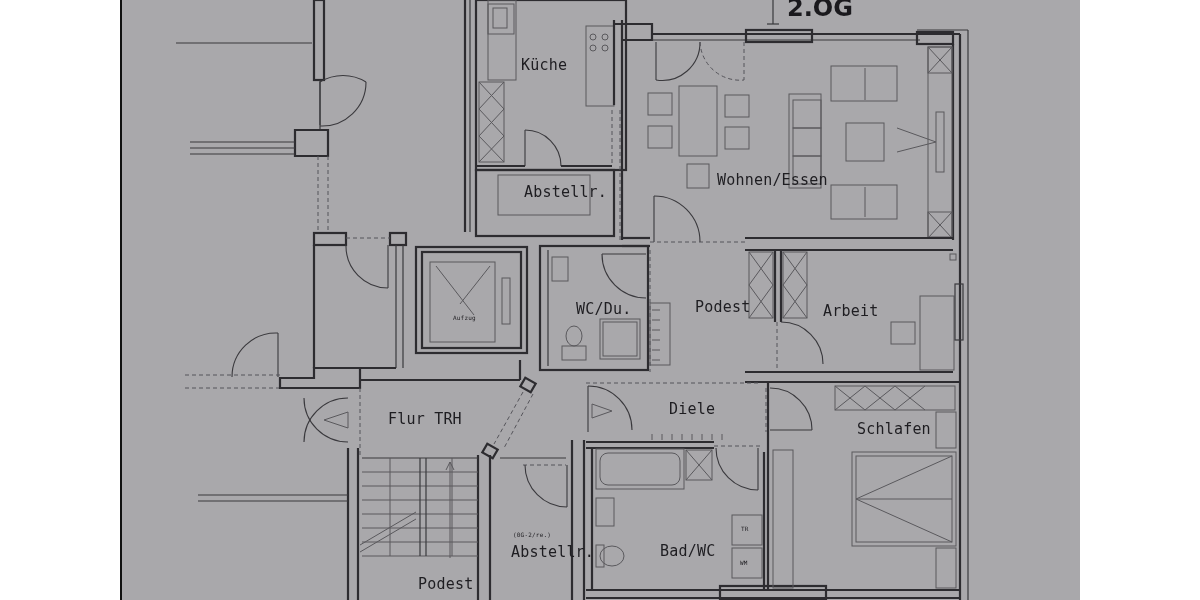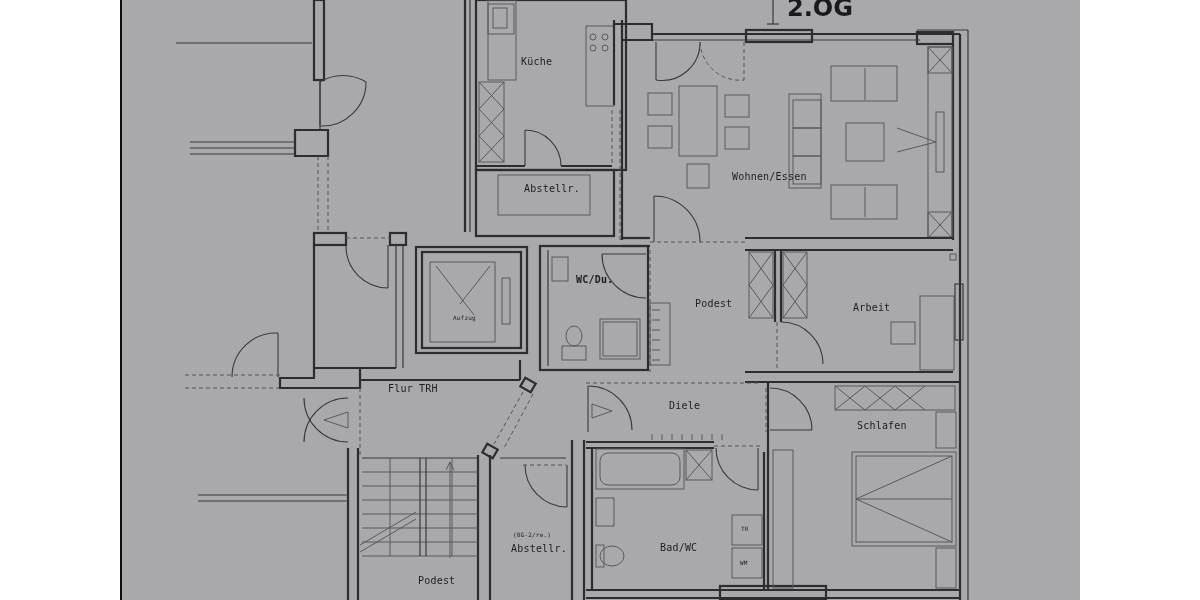--- a/index.html
+++ b/index.html
@@ -13,21 +13,21 @@
       background: #a9a8ab;
     }
     #edge-left { position: absolute; left: 120px; top: 0; width: 2px; height: 600px; background: #111; }
     svg { position: absolute; left: 0; top: 0; }
     .wt { stroke: #2d2c30; stroke-width: 2.2; fill: none; }
     .wn { stroke: #3a393d; stroke-width: 1.2; fill: none; }
     .f { stroke: #5a595d; stroke-width: 1; fill: none; }
     .d { stroke: #55545a; stroke-width: 1; fill: none; stroke-dasharray: 4 3; }
     .arc { stroke: #3a393d; stroke-width: 1.1; fill: none; }
     .label {
-      position: absolute; font-size: 10px; color: #1e1d21; white-space: nowrap;
+      position: absolute; font-size: 15px; color: #1e1d21; white-space: nowrap;
       font-family: "DejaVu Sans Mono", monospace; letter-spacing: 0.2px;
     }
     .floor-tag {
       position: absolute; left: 787px; top: -6px; font-size: 24px; font-weight: bold;
       color: #1a191d; font-family: "DejaVu Sans", sans-serif;
     }
   </style>
 </head>
 <body>
 
@@ -298,26 +298,26 @@
   <line class="f" x1="856" y1="499" x2="952" y2="542"></line>
   <line class="f" x1="856" y1="499" x2="952" y2="499"></line>
   <rect class="f" x="773" y="450" width="20" height="138"></rect>
   <rect class="f" x="936" y="548" width="20" height="40"></rect>
 </svg>
 
 <div class="floor-tag">2.OG</div>
 
 <div class="label" style="left:521px;top:56px;">Küche</div>
 <div class="label" style="left:524px;top:183px;">Abstellr.</div>
-<div class="label" style="left:717px;top:171px;margin-left:15px;">Wohnen/Essen</div>
+<div class="label" style="left:717px;top:171px;">Wohnen/Essen</div>
 <div class="label" style="left:453px;top:314px;font-size:6px;">Aufzug</div>
-<div class="label" style="left:576px;top:274px;font-weight:bold;">WC/Du.</div>
+<div class="label" style="left:576px;top:300px;">WC/Du.</div>
 <div class="label" style="left:695px;top:298px;">Podest</div>
-<div class="label" style="left:853px;top:302px;text-align:right;">Arbeit</div>
-<div class="label" style="left:388px;top:383px;">Flur  TRH</div>
+<div class="label" style="left:823px;top:302px;text-align:right;">Arbeit</div>
+<div class="label" style="left:388px;top:410px;">Flur  TRH</div>
 <div class="label" style="left:669px;top:400px;">Diele</div>
 <div class="label" style="left:857px;top:420px;">Schlafen</div>
 <div class="label" style="left:513px;top:531px;font-size:6px;">(0G-2/re.)</div>
 <div class="label" style="left:511px;top:543px;">Abstellr.</div>
 <div class="label" style="left:660px;top:526px;margin-top:16px;">Bad/WC</div>
 <div class="label" style="left:418px;top:575px;">Podest</div>
 <div class="label" style="left:741px;top:525px;font-size:6px;">TR</div>
 <div class="label" style="left:740px;top:559px;font-size:6px;">WM</div>
 
 </body></html>

